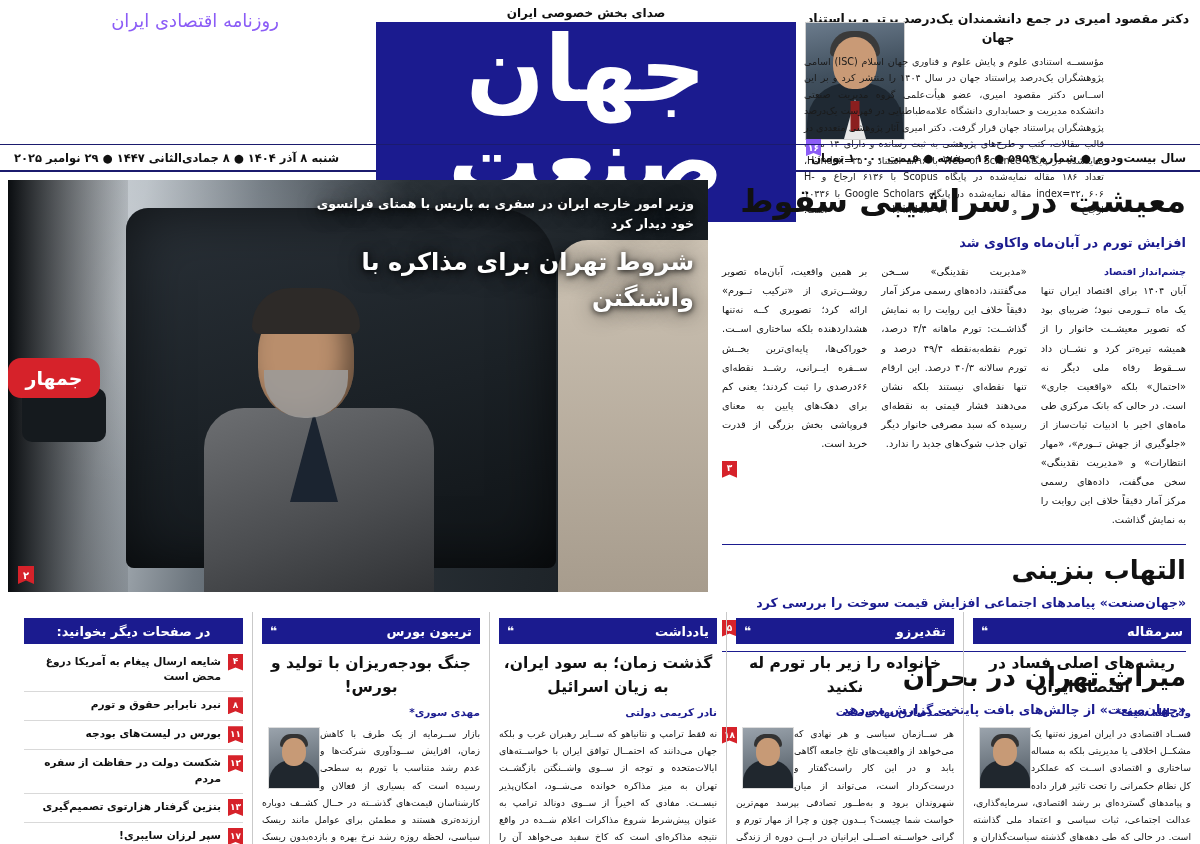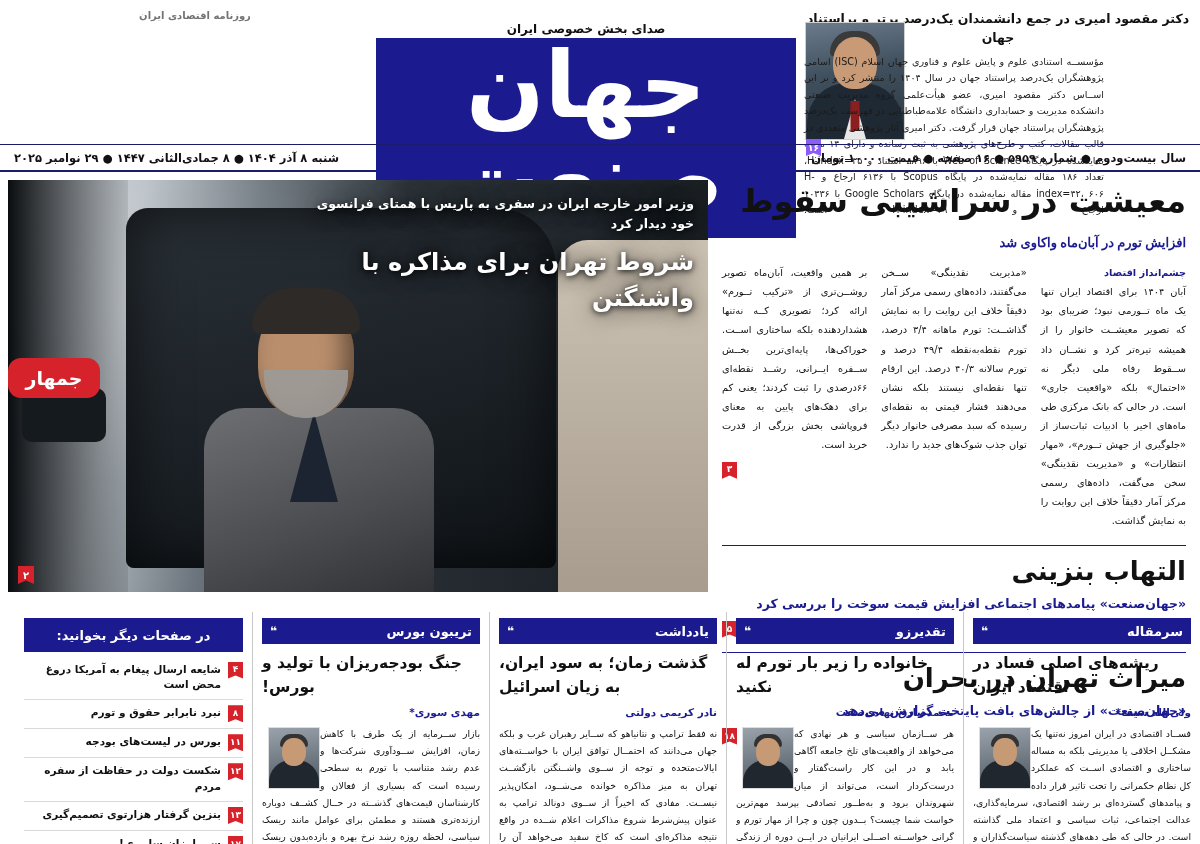--- a/index.html
+++ b/index.html
@@ -55,34 +55,34 @@
   }
   .red-flag {
     position:absolute; left:10px; bottom:6px; width:15px; height:17px;
     background:#8b5cf6; color:#fff; font-size:9px; font-weight:bold;
     display:flex; align-items:center; justify-content:center;
     clip-path: polygon(0 0,100% 0,100% 100%,50% 82%,0 100%);
   }
 
   .masthead-center {
     position:absolute; right: 404px; top:0; width: 420px; height:162px;
-    text-align:center; padding-top:22px;
+    text-align:center; padding-top:6px;
   }
   .slogan { font-size: 12px; color:#111; font-weight:bold; letter-spacing:.5px; }
   .logo-wrap { margin-top: 2px; display:flex; justify-content:center; }
   .logo {
     background:#1b1b8f; color:#fff; font-size:92px; font-weight:bold;
     padding: 2px 18px 14px 18px; line-height:1; letter-spacing:-4px;
     font-family:"DejaVu Sans","Liberation Sans",sans-serif;
   }
   .masthead-right {
     position:absolute; left:0; top:0; width: 376px; height:162px; padding-top:10px;
     text-align:left; padding-left:14px;
   }
-  .paper-kind { font-size:10px; font-weight:bold; color:#737373; text-align:center; }
+  .paper-kind { font-size:18px; font-weight:normal; color:#8b5cf6; text-align:center; }
 
   .datebar {
     position:absolute; bottom:0; right:0; width:1200px; height:26px;
     display:flex; align-items:center; justify-content:space-between;
     padding: 0 14px; font-size:11.5px; color:#111; font-weight:bold;
     border-top:1px solid #1b1b6e;
   }
   .datebar .seg { white-space:nowrap; }
 
   
@@ -154,21 +154,21 @@
   }
   .photo-badge {
     position:absolute; left:0; top:178px; width:92px; height:40px;
     background:#d6222a; color:#fff; font-size:19px; font-weight:bold;
     display:flex; align-items:center; justify-content:center;border-radius:13px;
   }
 
   
   .lead-col { position:absolute; right:8px; top:8px; width:470px; height:412px; padding-right:6px; }
   .lead-title { font-size:32px; font-weight:bold; color:#111; text-align:right; line-height:1.35; }
-  .lead-sub { font-size:13px; color:#1b1b8f; margin-top:12px; font-weight:bold;font-family:Liberation Serif, serif; }
+  .lead-sub { font-size:13px; color:#1b1b8f; margin-top:12px; font-weight:bold; }
   .lead-body {
     margin-top:12px; display:flex; gap:14px; direction:rtl;
     font-size:9.8px; line-height:1.95; text-align:justify; color:#111;
   }
   .lead-body .col { flex:1; }
   .lead-body .col p { text-align:justify; }
   .byline { color:#1b1b8f; font-weight:bold; }
   .flagnum {
     display:inline-flex; width:15px; height:17px; background:#d6222a; color:#fff;
     font-size:9px; font-weight:bold; align-items:center; justify-content:center;
@@ -182,21 +182,21 @@
   
   .bottom { position:absolute; left:0; bottom:0; width:1200px; height:232px; display:flex; direction:rtl; }
   .bcol { width:237px; padding: 6px 9px 0 9px; border-left:1px solid #c9c9c9; }
   .bcol:last-child { border-left:none; }
   .bcol-head {
     background:#1b1b8f; color:#fff; height:26px; display:flex; align-items:center;
     justify-content:space-between; padding:0 8px; font-size:13px; font-weight:bold;
     margin-bottom:7px;
   }
   .bcol-head .ic { font-size:12px; opacity:.95; }
-  .bhead { font-size:15.5px; font-weight:bold; color:#111; text-align:left; line-height:1.55; }
+  .bhead { font-size:15.5px; font-weight:bold; color:#111; text-align:center; line-height:1.55; }
   .bauthor { font-size:10.5px; color:#1b1b8f; font-weight:bold; text-align:right; margin-top:7px; }
   .bbody {
     margin-top:7px; font-size:9.3px; line-height:1.85; text-align:justify; color:#111;
     position:relative; max-height:128px; overflow:hidden;
   }
   .auth-photo {
     float:left; width:52px; height:62px; margin:2px 0 4px 6px;
     background:linear-gradient(170deg,#9aa3ac,#4c565f); position:relative; border:1px solid #ddd;
   }
   .auth-photo .f { position:absolute; left:50%; top:10px; transform:translateX(-50%); width:24px; height:28px; border-radius:46%; background:#c79a76; }
@@ -206,21 +206,21 @@
   
   .idx-item {
     display:flex; align-items:flex-start; gap:7px; padding:5.5px 0;
     border-bottom:1px solid #d9d9d9; font-size:10.6px; color:#111; font-weight:bold; line-height:1.5;
   }
   .idx-num {
     flex:0 0 auto; width:15px; height:17px; background:#d6222a; color:#fff; font-size:9px;
     display:flex; align-items:center; justify-content:center; font-weight:bold;
     clip-path:polygon(0 0,100% 0,100% 100%,50% 82%,0 100%);
   }
-  .idx-head { background:#1b1b8f; color:#fff; height:34px; display:flex; align-items:center; justify-content:center;
+  .idx-head { background:#1b1b8f; color:#fff; height:26px; display:flex; align-items:center; justify-content:center;
     font-size:13px; font-weight:bold; margin-bottom:4px; }
 </style>
 </head>
 <body>
 
 <div class="page">
 
   <div class="masthead">
 
     <div class="masthead-left">

